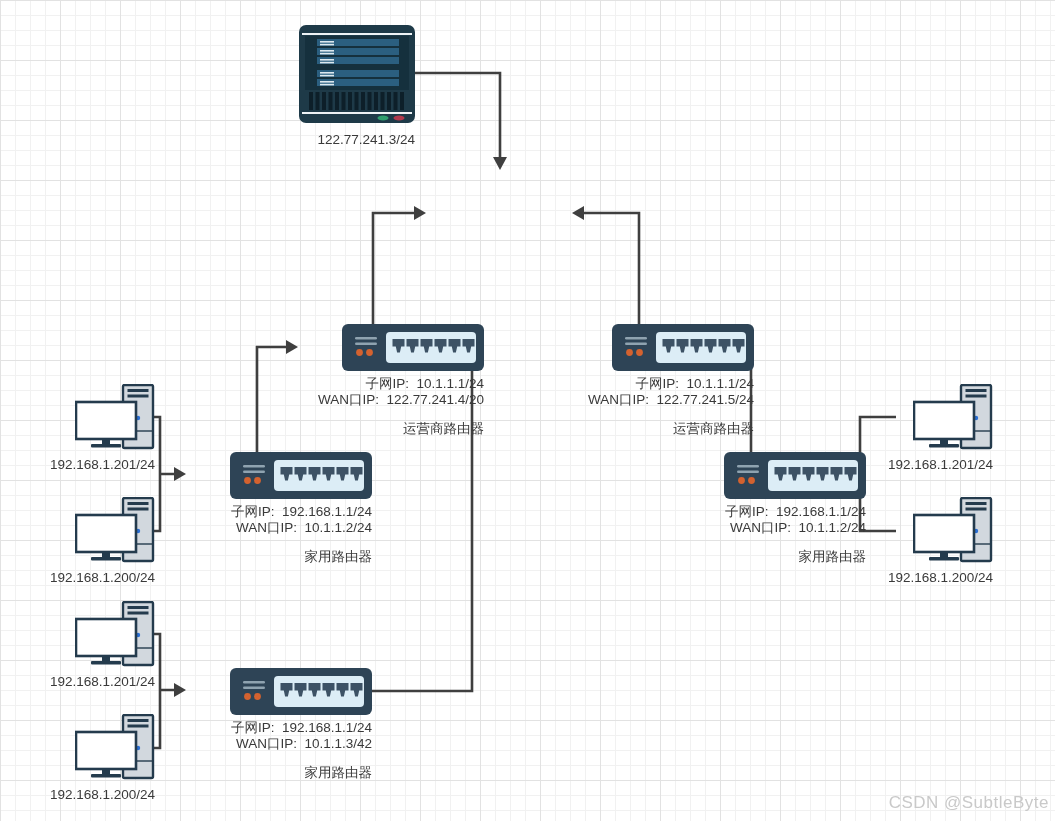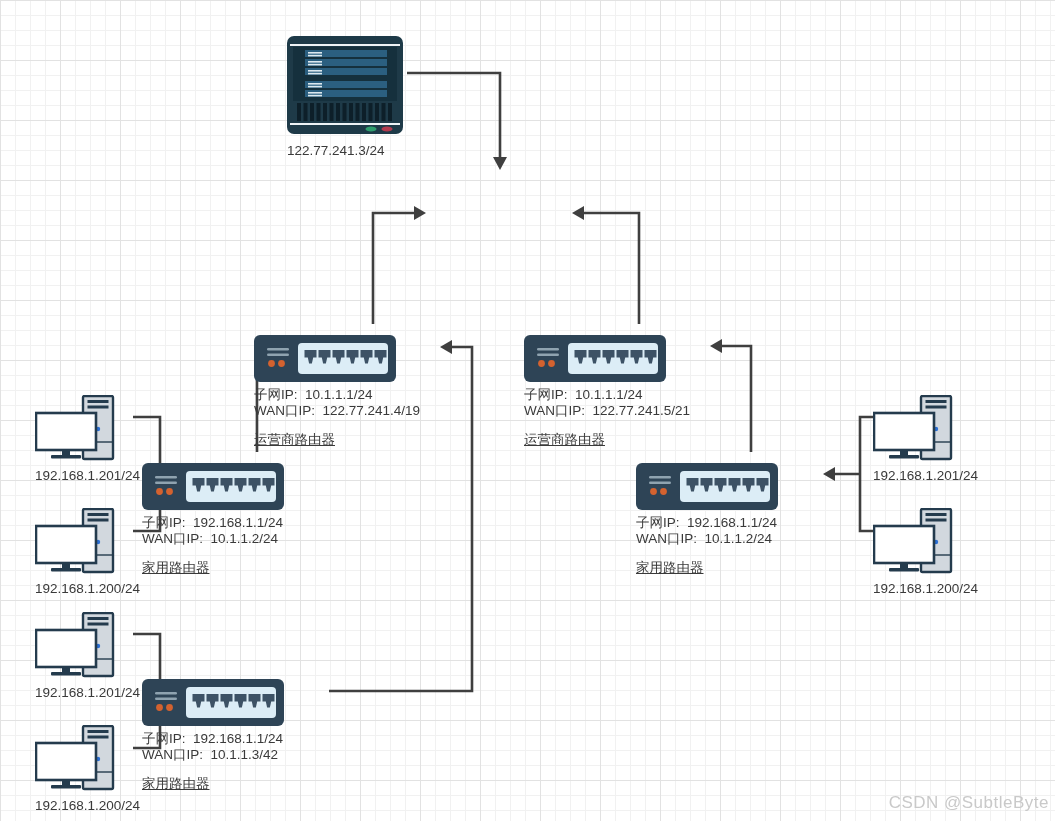--- a/index.html
+++ b/index.html
@@ -8,23 +8,23 @@
     font-family:"Liberation Sans","DejaVu Sans",sans-serif;
     background-color:#ffffff;
     background-image:
       linear-gradient(#e2e2e2 1px, transparent 1px),
       linear-gradient(90deg,#e2e2e2 1px, transparent 1px),
       linear-gradient(#f1f1f1 1px, transparent 1px),
       linear-gradient(90deg,#f1f1f1 1px, transparent 1px);
     background-size:60px 60px,60px 60px,15px 15px,15px 15px;
   }
   .layer{position:absolute;left:0;top:0;pointer-events:none;}
-  .node{position:absolute;display:flex;flex-direction:column;align-items:flex-start;margin-top:11px;}
+  .node{position:absolute;display:flex;flex-direction:column;align-items:flex-end;}
   .lbl{font-size:13.5px;color:#3a3a3a;line-height:16px;white-space:pre;text-align:center;}
-  .router-name{margin-top:13px;text-decoration:underline;}
+  .router-name{margin-top:13px;}
   .pc-lbl{margin-top:7px;}
   .server-lbl{margin-top:9px;}
   .cloud-lbl{margin-top:3px;}
   .watermark{position:absolute;right:6px;top:793px;font-size:17px;color:#c9c9c9;letter-spacing:.5px;text-align:right;}
 </style>
 </head>
 <body>
 
 <div class="canvas">
 
@@ -131,30 +131,30 @@
     </svg>
     <div class="lbl server-lbl">122.77.241.3/24</div>
   </div>
 
 
   <div class="node" style="left:254px;top:324px;width:230px;">
     <svg width="142" height="47" viewBox="0 0 142 47" style="margin-top:0;">
         <use href="#sym-router"></use>
       </svg>
     <div class="lbl" style="margin-top:5px;">子网IP:  10.1.1.1/24</div>
-    <div class="lbl">WAN口IP:  122.77.241.4/19</div>
+    <div class="lbl">WAN口IP:  122.77.241.4/20</div>
     <div class="lbl router-name">运营商路由器</div>
   </div>
 
   <div class="node" style="left:524px;top:324px;width:230px;">
     <svg width="142" height="47" viewBox="0 0 142 47">
         <use href="#sym-router"></use>
       </svg>
     <div class="lbl" style="margin-top:5px;">子网IP:  10.1.1.1/24</div>
-    <div class="lbl">WAN口IP:  122.77.241.5/21</div>
+    <div class="lbl">WAN口IP:  122.77.241.5/24</div>
     <div class="lbl router-name">运营商路由器</div>
   </div>
 
   <div class="node" style="left:142px;top:452px;width:230px;">
     <svg width="142" height="47" viewBox="0 0 142 47">
         <use href="#sym-router"></use>
       </svg>
     <div class="lbl" style="margin-top:5px;">子网IP:  192.168.1.1/24</div>
     <div class="lbl">WAN口IP:  10.1.1.2/24</div>
     <div class="lbl router-name">家用路由器</div>

